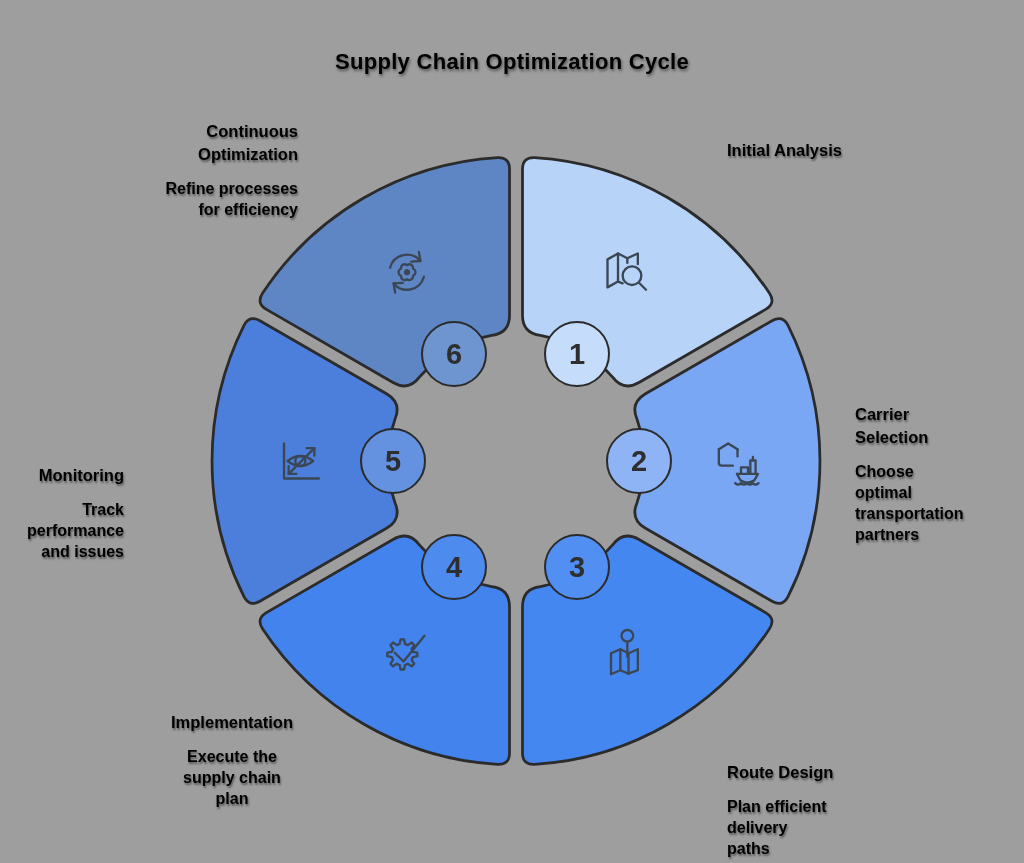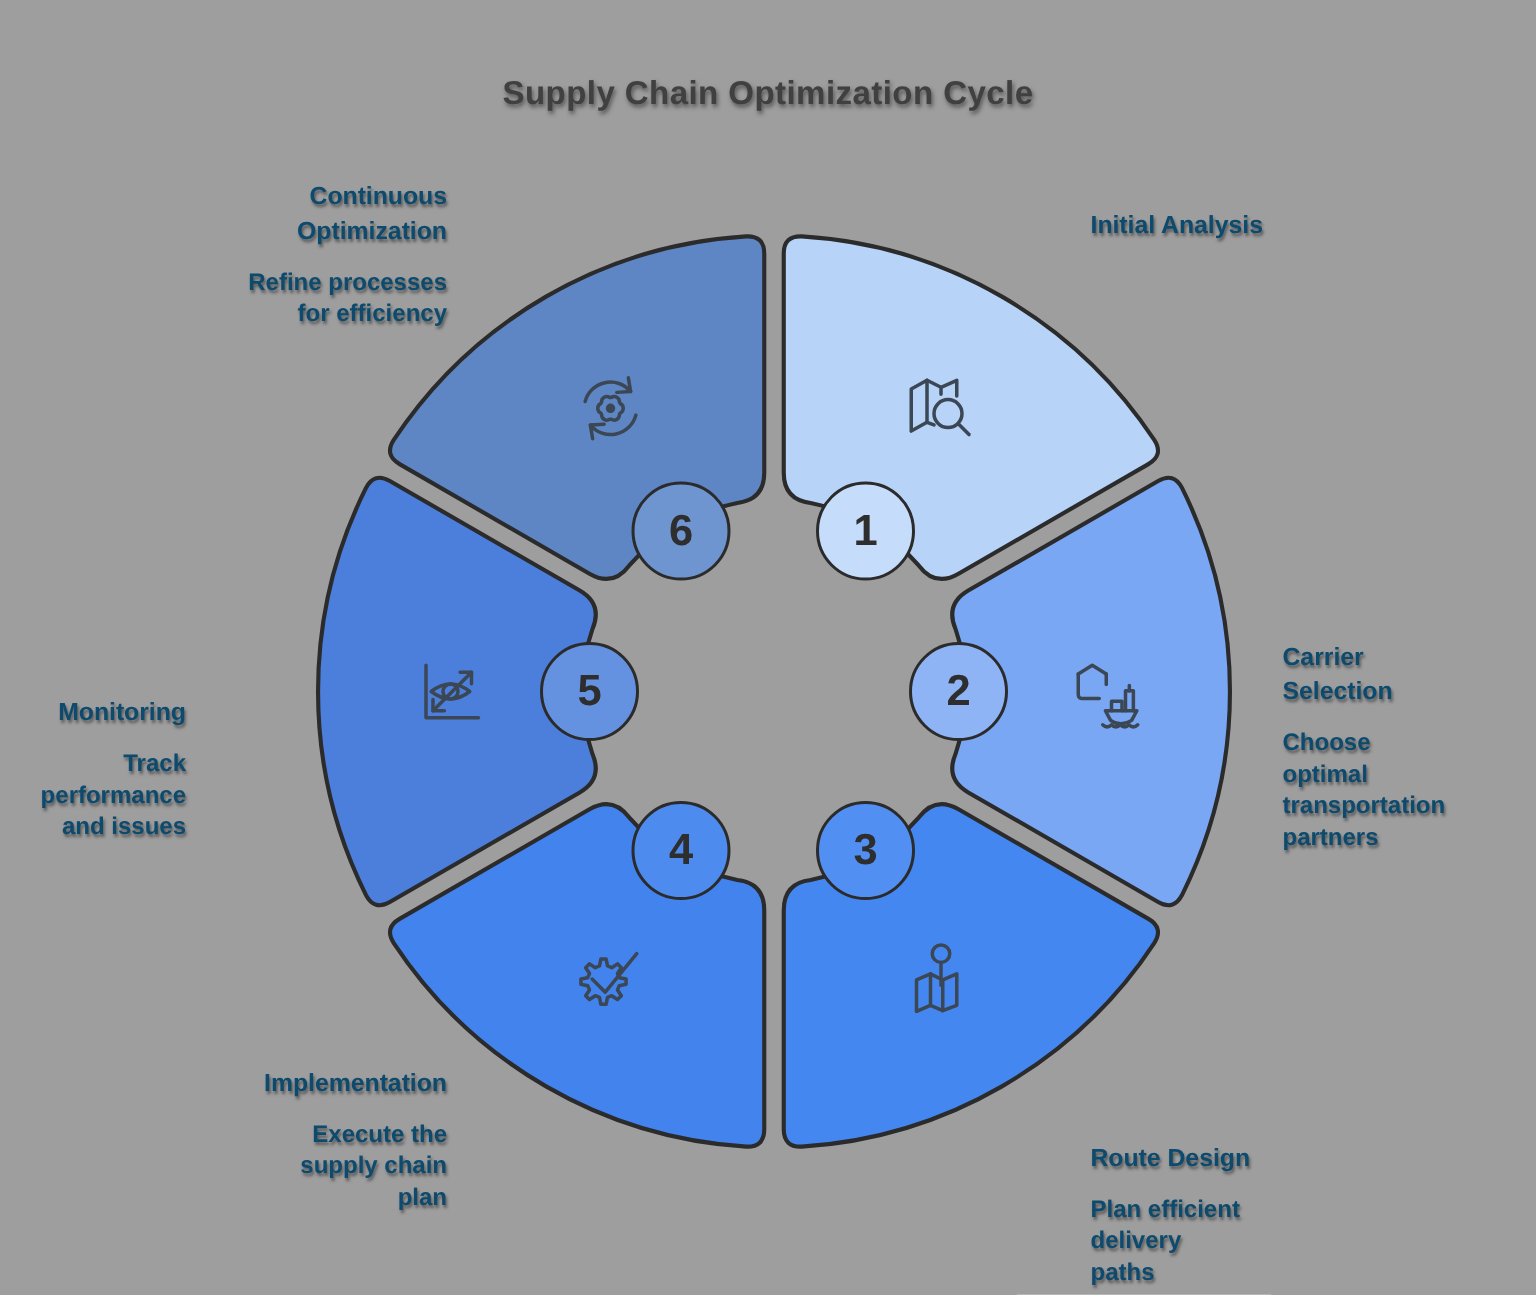--- a/index.html
+++ b/index.html
@@ -3,41 +3,41 @@
 <meta charset="utf-8">
 <style>
   html,body { margin:0; padding:0; }
   .canvas {
     position:relative; width:1024px; height:863px;
     background:#9E9E9E; overflow:hidden;
     font-family:"Liberation Sans", sans-serif;
   }
   .diagram-title {
     position:absolute; top:49px; left:0; width:100%;
-    text-align:center; color:#404040; font-size:22px; font-weight:bold;
+    text-align:center; color:#000000; font-size:22px; font-weight:bold;
     letter-spacing:.3px; text-shadow:1px 2px 3px rgba(35,35,35,.6);
   }
   svg#diagram { position:absolute; left:0; top:0; }
   .label {
-    position:absolute; color:#0c4a6e;
+    position:absolute; color:#000000;
     text-shadow:1px 2px 2px rgba(35,35,35,.55);
   }
   .label .label-title { font-size:16.5px; font-weight:bold; line-height:1.4; margin-bottom:13px; }
   .label .label-desc  { font-size:16px; font-weight:bold; line-height:1.3; }
   .label.right { text-align:right; }
   .label.right .label-title, .label.right .label-desc { margin-left:auto; }
 
   #label-initial-analysis { left:727px; top:139px; }
   #label-initial-analysis .label-desc { max-width:100px; }
   #label-carrier-selection { left:855px; top:403px; }
-  #label-carrier-selection .label-title { max-width:86px;margin-top:24px; }
+  #label-carrier-selection .label-title { max-width:86px; }
   #label-carrier-selection .label-desc  { max-width:106px; }
   #label-route-design { left:727px; top:725px;margin-top:36px; }
   #label-route-design .label-desc { max-width:100px; }
-  #label-implementation { right:726px; top:711px; }
+  #label-implementation { right:726px; top:711px;text-align:center; }
   #label-implementation .label-desc { max-width:132px; }
   #label-monitoring { right:900px; top:427px;margin-top:37px; }
   #label-monitoring .label-desc { max-width:128px; }
   #label-continuous-optimization { right:726px; top:120px; }
   #label-continuous-optimization .label-title { max-width:112px; }
   #label-continuous-optimization .label-desc  { max-width:142px; }
 
   .badge {
     position:absolute; width:66px; height:66px; box-sizing:border-box;
     border:2.5px solid #2B2B2B; border-radius:50%;

